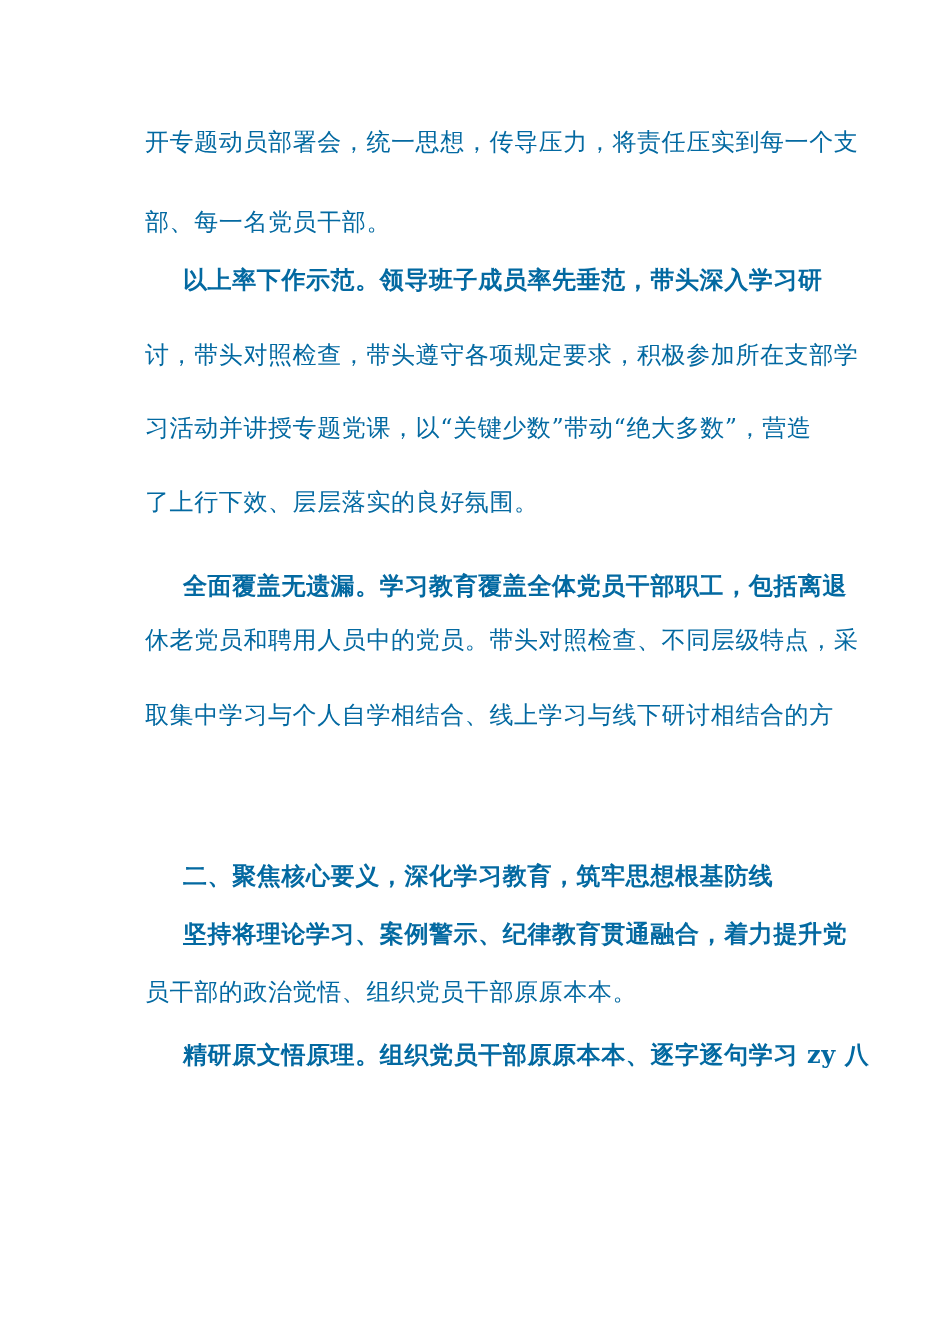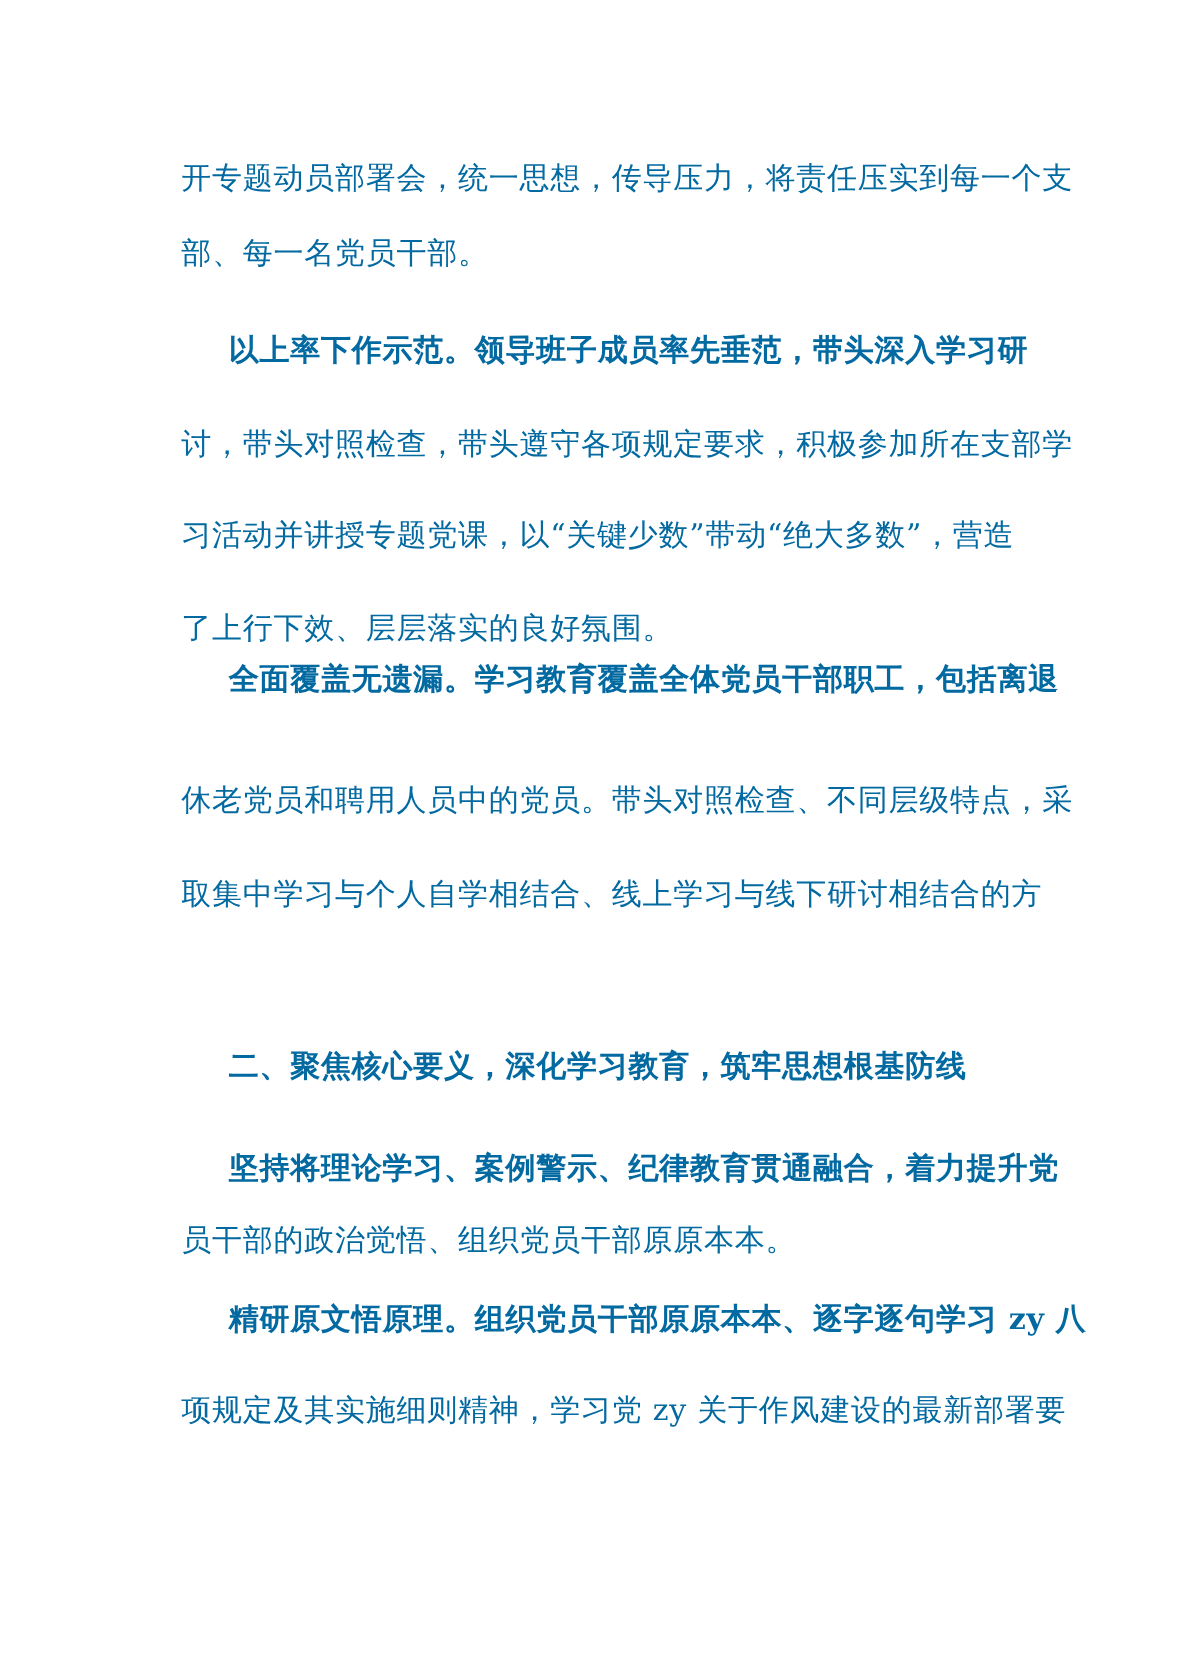--- a/index.html
+++ b/index.html
@@ -16,26 +16,25 @@
     letter-spacing: 0.6px;
     text-align: center;
   }
   .indent { left: 183px; font-weight: bold; }
 </style>
 </head>
 <body>
 
 <div class="page">
   <div class="line" style="top:128px">开专题动员部署会，统一思想，传导压力，将责任压实到每一个支</div>
-  <div class="line" style="top:188px">部、每一名党员干部。</div>
+  <div class="line" style="top:208px">部、每一名党员干部。</div>
   <div class="line indent" style="top:266px">以上率下作示范。领导班子成员率先垂范，带头深入学习研</div>
   <div class="line" style="top:341px">讨，带头对照检查，带头遵守各项规定要求，积极参加所在支部学</div>
   <div class="line" style="top:414px">习活动并讲授专题党课，以“关键少数”带动“绝大多数”，营造</div>
   <div class="line" style="top:488px">了上行下效、层层落实的良好氛围。</div>
-  <div class="line indent" style="top:529px">全面覆盖无遗漏。学习教育覆盖全体党员干部职工，包括离退</div>
+  <div class="line indent" style="top:572px">全面覆盖无遗漏。学习教育覆盖全体党员干部职工，包括离退</div>
   <div class="line" style="top:626px">休老党员和聘用人员中的党员。带头对照检查、不同层级特点，采</div>
   <div class="line" style="top:701px">取集中学习与个人自学相结合、线上学习与线下研讨相结合的方</div>
-  <div class="line indent" style="top:839px">二、聚焦核心要义，深化学习教育，筑牢思想根基防线</div>
+  <div class="line indent" style="top:862px">二、聚焦核心要义，深化学习教育，筑牢思想根基防线</div>
   <div class="line indent" style="top:920px">坚持将理论学习、案例警示、纪律教育贯通融合，着力提升党</div>
   <div class="line" style="top:978px">员干部的政治觉悟、组织党员干部原原本本。</div>
   <div class="line indent" style="top:1041px">精研原文悟原理。组织党员干部原原本本、逐字逐句学习 zy 八</div>
-  <div class="line" style="top:1114px">项规定及其实施细则精神，学习党 zy 关于作风建设的最新部署要</div>
 </div>
 
 </body></html>

